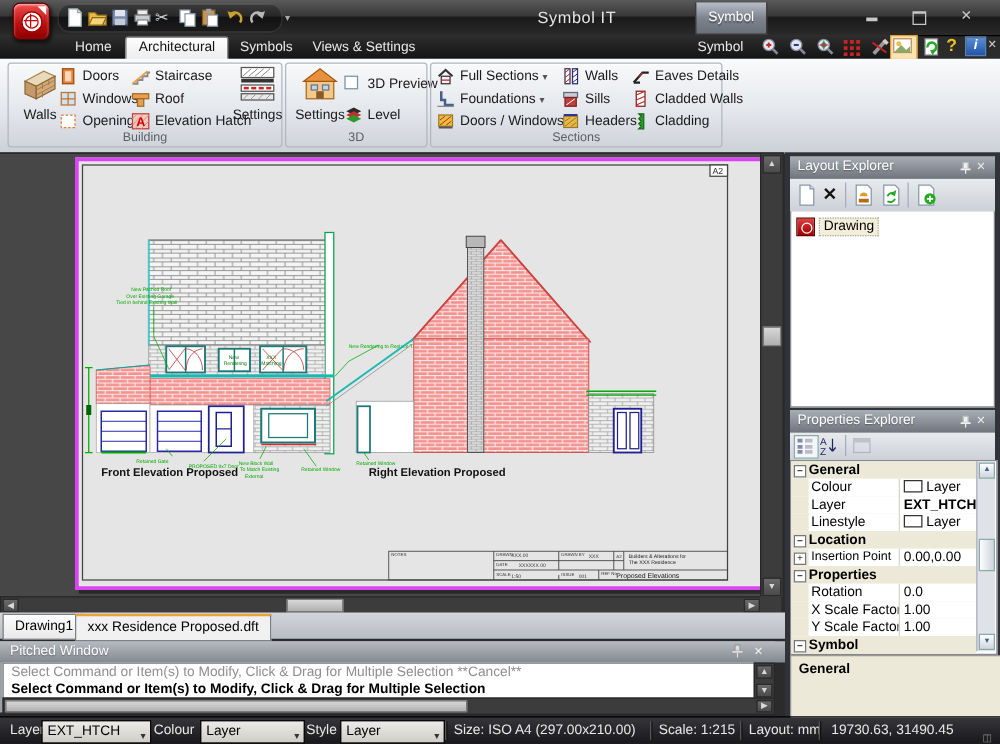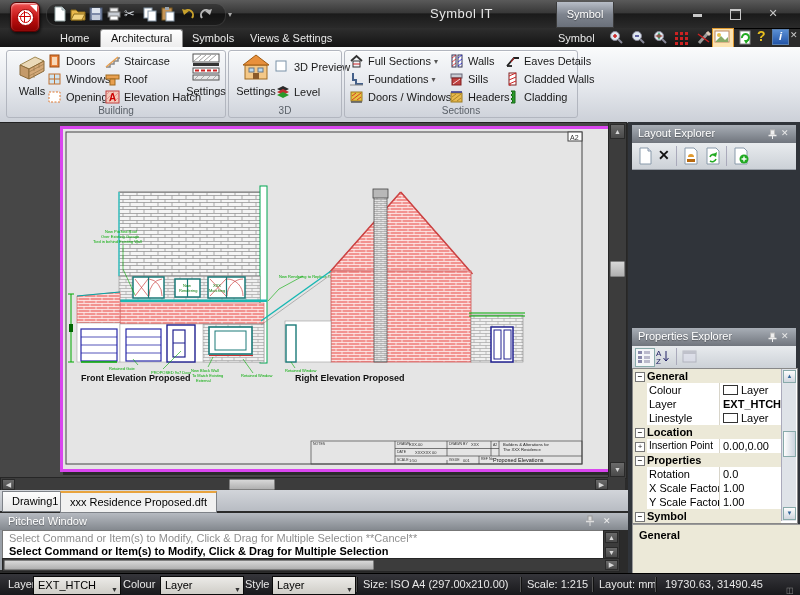--- a/index.html
+++ b/index.html
@@ -578,20 +578,26 @@
           <path d="M13 5 L12 10 L8 8 Z" fill="#2a2"></path>
           <path d="M12 12 A4 4 0 0 1 6 14" fill="none" stroke="#2a2" stroke-width="1.6"></path>
         </svg></div>
     <div class="abs" style="left:94px;top:3px;width:1px;height:20px;background:#aab"></div>
     <div class="abs" style="left:100px;top:4px"><svg width="18" height="18">
           <path d="M3 1h9l3 3v13H3z" fill="#fff" stroke="#89a"></path>
           <circle cx="12" cy="12" r="4.5" fill="#2a2"></circle>
           <path d="M12 9.5 v5 M9.5 12 h5" stroke="#fff" stroke-width="1.4"></path>
         </svg></div>
   </div>
+  <div class="pbody" style="top:44px;height:156px">
+    <div class="abs" style="left:4px;top:5px;width:13px;height:13px;background:linear-gradient(#e04040,#a00000);border:1px solid #600">
+      <div style="position:absolute;left:3px;top:3px;width:7px;height:7px;border:1px solid #fff;border-radius:50%"></div>
+    </div>
+    <div class="abs" style="left:22px;top:5px;background:#f3eed9;border:1px dotted #aa9;padding:0 3px;height:13px;line-height:13px">Drawing</div>
+  </div>
 </div>
 
 <div class="abs panel" style="left:632px;top:328px;height:221px">
   <div class="ptitle">Properties Explorer</div>
   <div class="pin" style="right:18px"><svg width="9" height="11">
         <rect x="2.5" y="1" width="4" height="5" fill="#eee" stroke="#bbb"></rect>
         <line x1="0.5" y1="6.5" x2="8.5" y2="6.5" stroke="#eee" stroke-width="1.5"></line>
         <line x1="4.5" y1="7" x2="4.5" y2="10" stroke="#eee"></line>
       </svg></div>
   <div class="pin" style="right:5px">✕</div>

